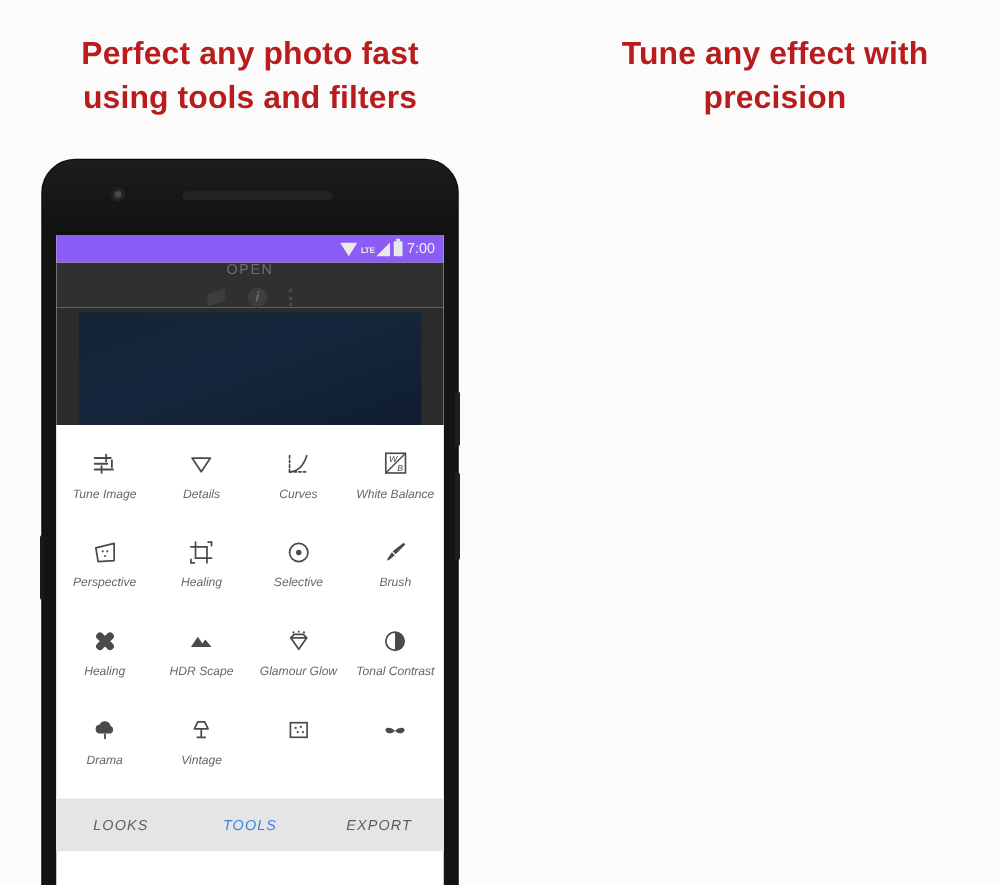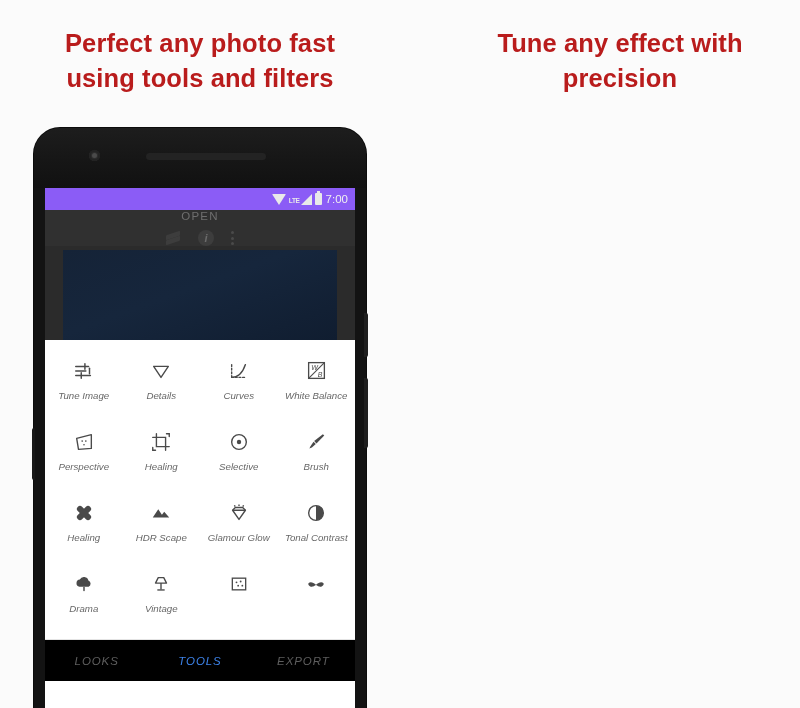--- a/index.html
+++ b/index.html
@@ -167,21 +167,21 @@
     color: #4a4a4a;
   }
   .tool-ico svg { display:block; }
   .tool-label {
     margin-top: 7px; font-size: 9.7px; color: #686868;
     text-align: center; line-height: 11.5px; max-width: 72px;
   }
 
   .tabbar {
     position: absolute; bottom: 0; left: 0; width: 100%;
-    height: 42px; background: #000000;
+    height: 42px; background: #e5e5e5;
     border-top: 1px solid #e4e4e4;
     display: flex; align-items: center; margin-top: 36px;
   }
   .tab {
     flex: 1; text-align: center;
     font-size: 11.5px; letter-spacing: 0.9px; color: #5e5e5e;
   }
   .tab.active { color: #3d82e8; }
 </style>
 </head>

